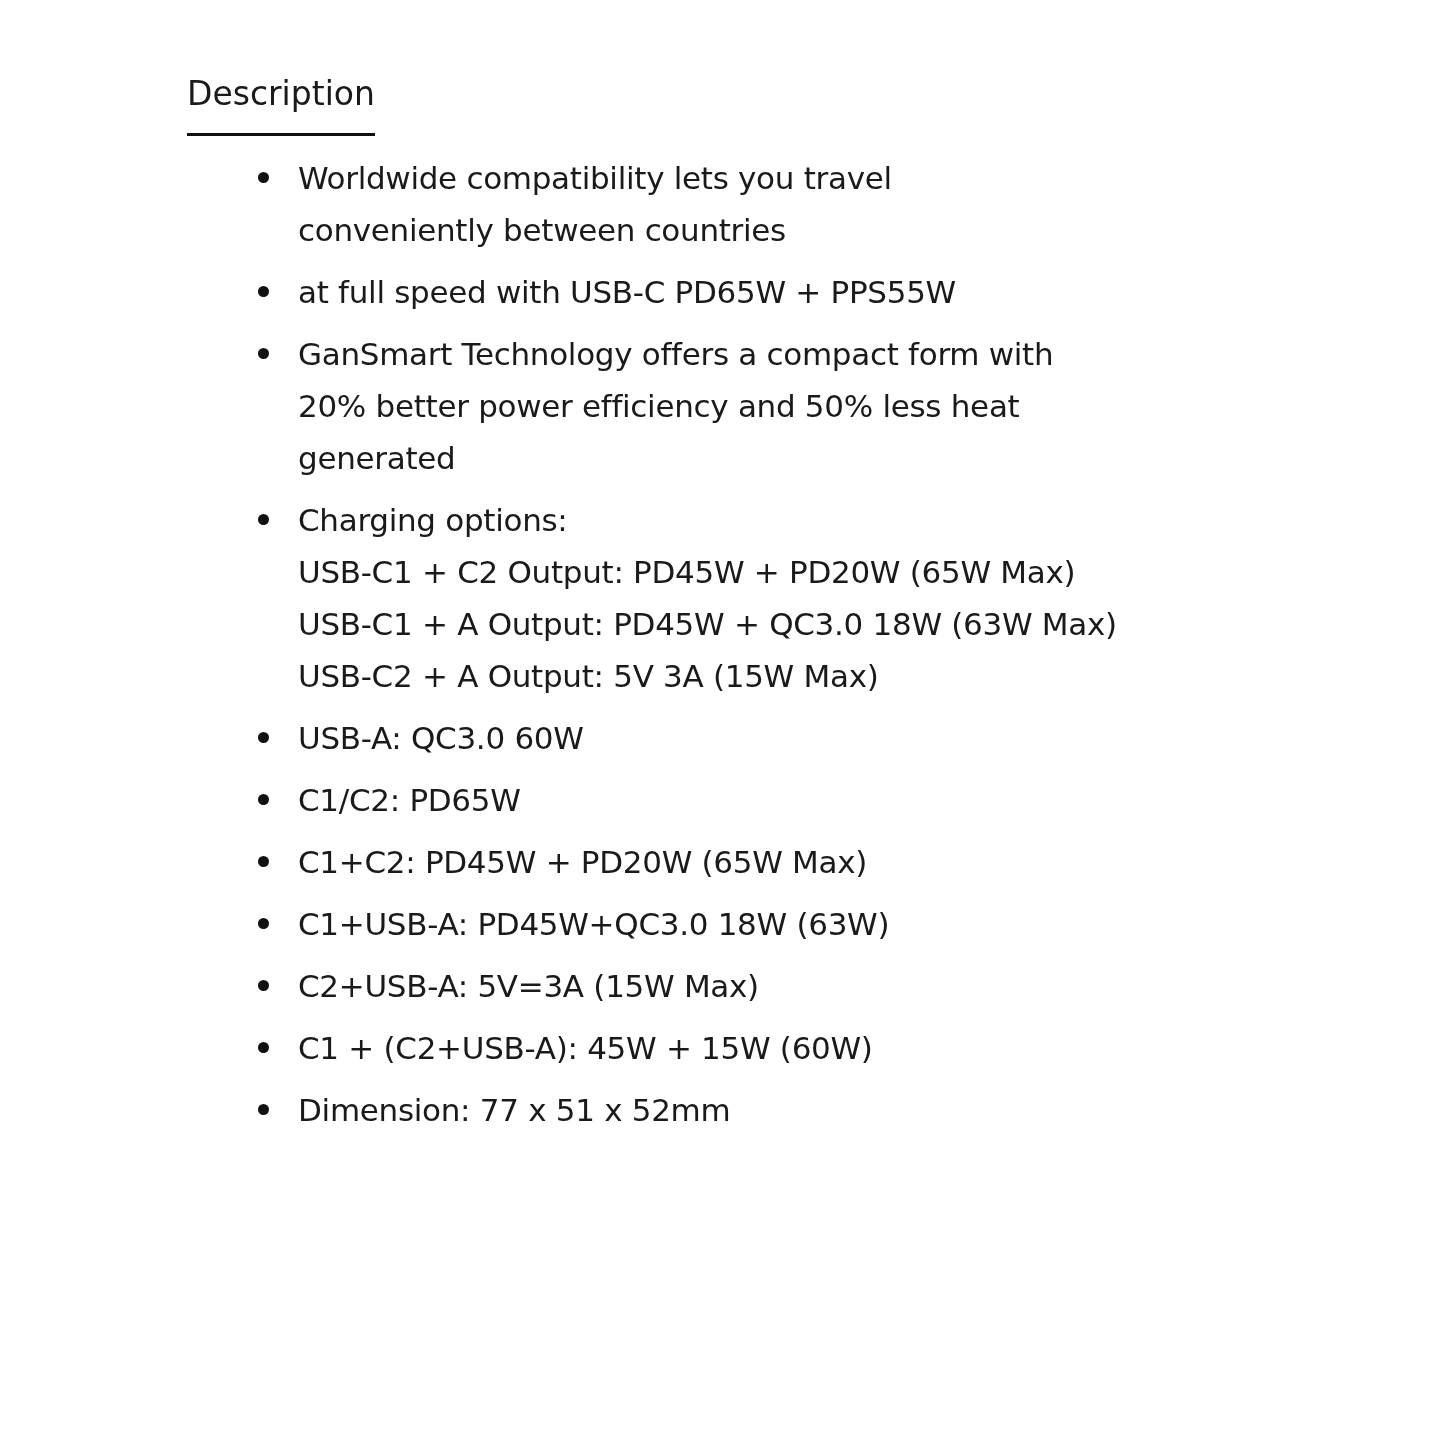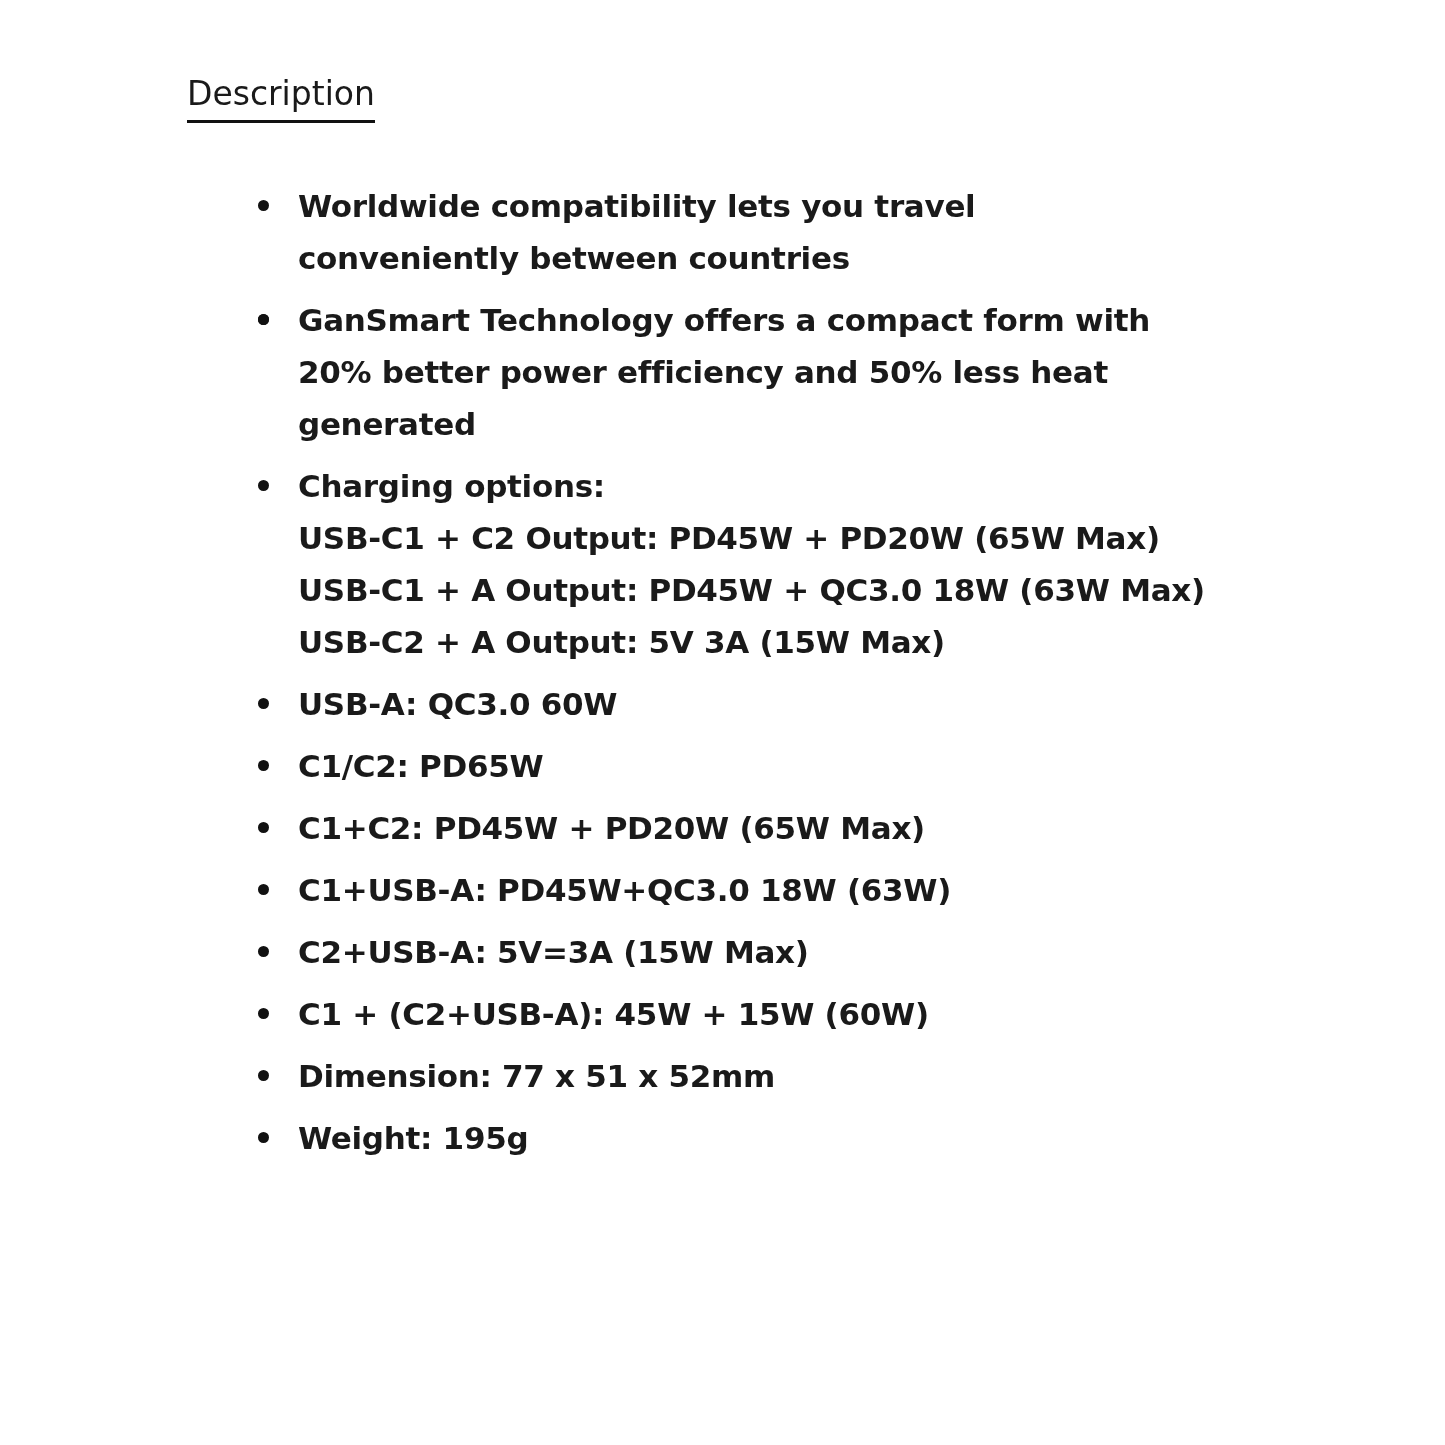--- a/index.html
+++ b/index.html
@@ -16,33 +16,32 @@
       color: #1a1a1a;
     }
     .tab-header {
       position: absolute;
       left: 187px;
       top: 70px;
       font-size: 33px;
       line-height: 48px;
       color: #1a1a1a;
       letter-spacing: 0px;
-      padding-bottom: 2px;
+      padding-bottom: 15px;
       border-bottom: 3px solid #111111;
       white-space: nowrap;
     }
     .desc-list {
       position: absolute;
       left: 298px;
-      top: 180px;
+      top: 152px;
       width: 1000px;
       margin: 0;
       padding: 0;
       list-style: none;
-      font-weight: bold;
     }
     .desc-item {
       position: relative;
       font-size: 31px;
       line-height: 52px;
       margin-bottom: 10px;
       white-space: nowrap;
       letter-spacing: -0.3px;
     }
     .bullet {
@@ -64,20 +63,21 @@
 <div class="tab-header">Description</div>
 
 <ul class="desc-list">
   <li class="desc-item">
     <span class="bullet"></span>
     <span class="line">Worldwide compatibility lets you travel</span>
     <span class="line">conveniently between countries</span>
   </li>
   <li class="desc-item">
     <span class="bullet"></span>
+    <span class="line">at full speed with USB-C PD65W + PPS55W</span>
   </li>
   <li class="desc-item">
     <span class="bullet"></span>
     <span class="line">GanSmart Technology offers a compact form with</span>
     <span class="line">20% better power efficiency and 50% less heat</span>
     <span class="line">generated</span>
   </li>
   <li class="desc-item">
     <span class="bullet"></span>
     <span class="line">Charging options:</span>
@@ -106,17 +106,13 @@
     <span class="line">C2+USB-A: 5V=3A (15W Max)</span>
   </li>
   <li class="desc-item">
     <span class="bullet"></span>
     <span class="line">C1 + (C2+USB-A): 45W + 15W (60W)</span>
   </li>
   <li class="desc-item">
     <span class="bullet"></span>
     <span class="line">Dimension: 77 x 51 x 52mm</span>
   </li>
-  <li class="desc-item">
-    <span class="bullet"></span>
-    <span class="line">Weight: 195g</span>
-  </li>
 </ul>
 
 </body></html>

